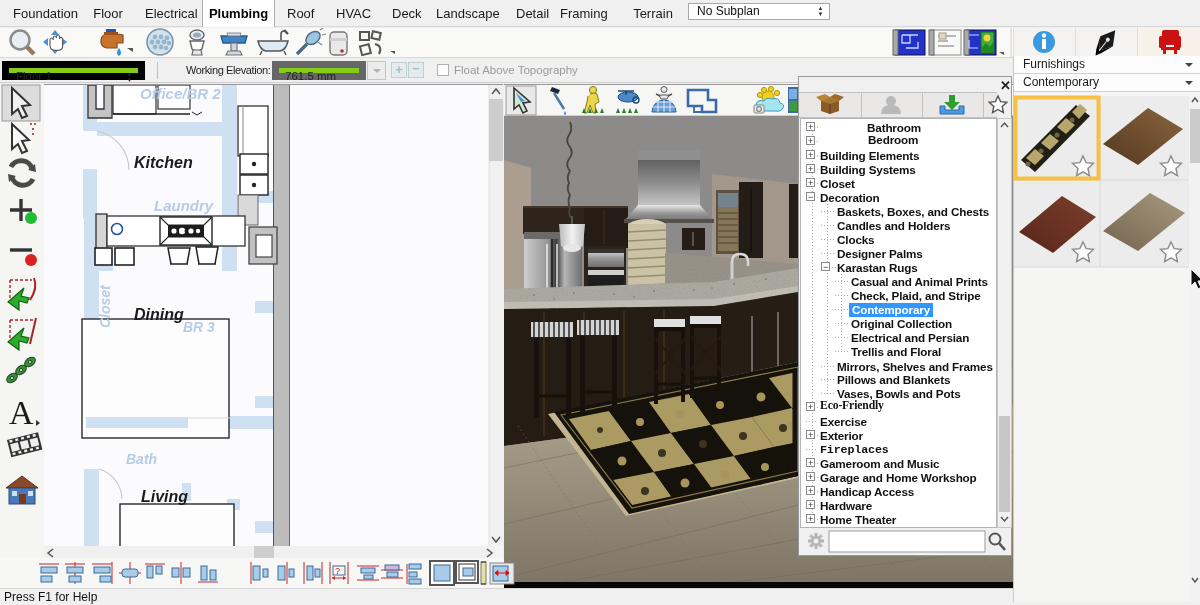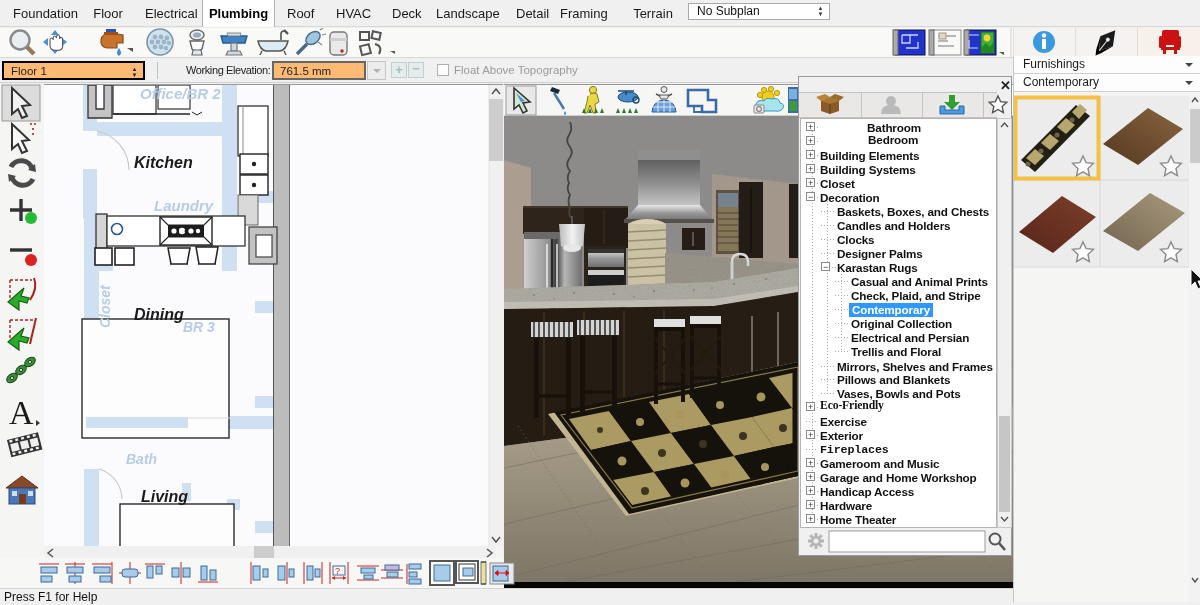--- a/index.html
+++ b/index.html
@@ -14,21 +14,21 @@
 #subplan { left:688px; top:3px; width:142px; height:17px; background:#fff; border:1px solid #a8a8a8; font-size:12px; line-height:15px; padding-left:8px; color:#111; }
 .spinner { position:absolute; right:3px; top:1px; width:11px; height:13px; font-size:6px; color:#333; line-height:6px; text-align:center; }
 
 
 #toolbar { left:0; top:28px; width:1200px; height:30px; background:#f9f9f8; border-bottom:1px solid #d8d8d8; }
 #righttabs { left:1013px; top:28px; width:187px; height:30px; background:#f4f3f2; }
 .rtab { position:absolute; top:0; height:30px; border-left:1px solid #e0dedc; }
 
 
 #ctrlbar { left:0; top:59px; width:1013px; height:24px; background:#f0f0f0; border-bottom:1px solid #cfcfcf; font-size:11.5px; color:#222; }
-.combo { position:absolute; background:#fdba74; border:2px solid #000000; }
+.combo { position:absolute; background:#84cc16; border:7px solid #000000; }
 
 
 #lefttools { left:0; top:84px; width:44px; height:476px; background:#f5f5f4; }
 #planview { left:44px; top:84px; width:459px; height:474px; background:#fbfbfd; border-top:1px solid #999; }
 #view3dbar { left:504px; top:84px; width:509px; height:32px; background:#f6f6f5; border-top:1px solid #999; border-bottom:1px solid #cfcfcf; }
 #view3d { left:504px; top:116px; width:509px; height:472px; background:#8d8b89; }
 
 
 #bottombar { left:0; top:558px; width:504px; height:30px; background:#f7f7f6; }
 #statusbar { left:0; top:588px; width:1200px; height:17px; background:#f0f0f0; border-top:1px solid #d5d5d5; font-size:12px; color:#111; padding-left:4px; line-height:16px; }

